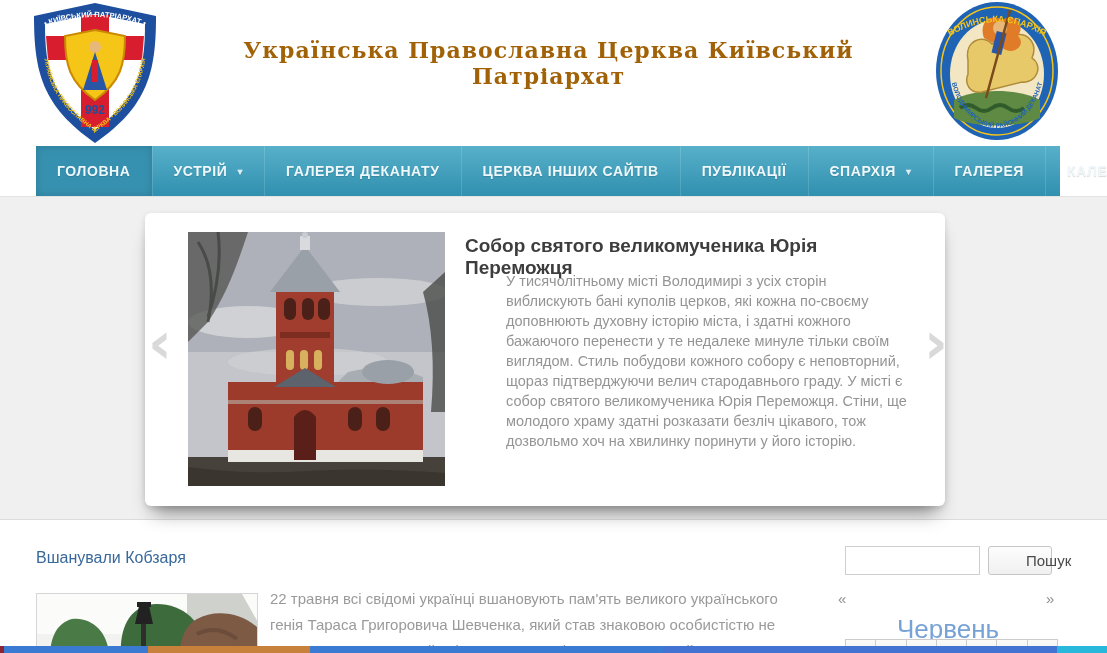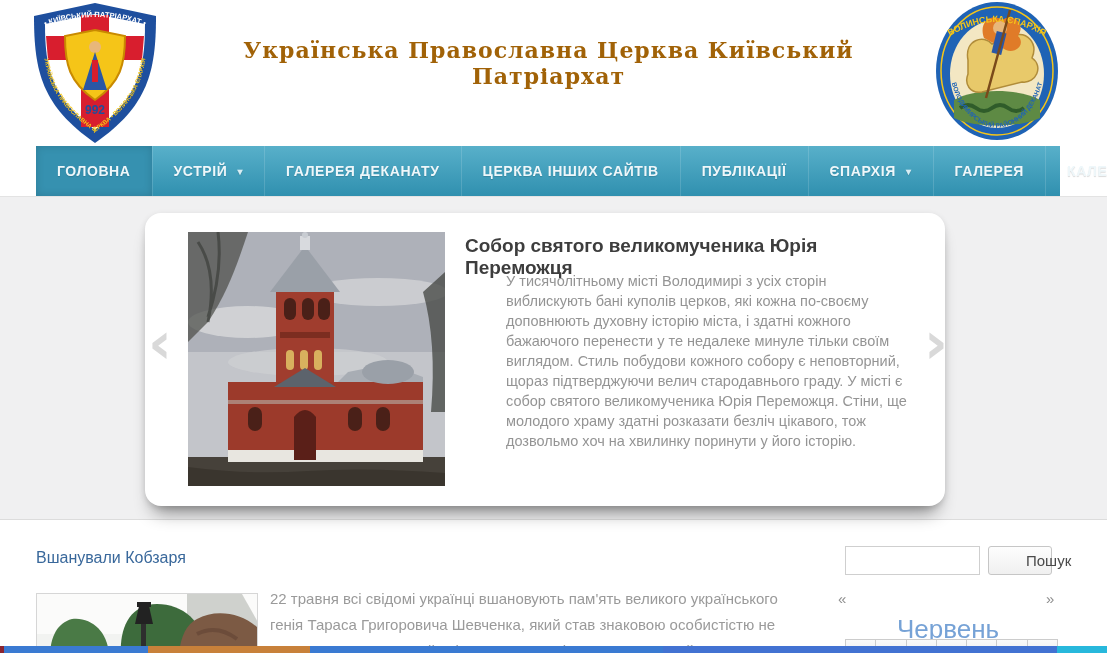--- a/index.html
+++ b/index.html
@@ -22,21 +22,21 @@
     font-weight:bold; letter-spacing:0.6px; cursor:pointer; border-left:1px solid rgba(255,255,255,0.14);
     text-shadow:0 1px 1px rgba(0,0,0,0.15); white-space:nowrap; }
   .nav-item:first-child { border-left:none; }
   .nav-item.active { background:#3691b0; box-shadow:inset 0 0 8px rgba(0,0,0,0.15); }
   .caret { font-size:10px; margin-left:10px; color:#d8edf4; }
 
   
   .slider-band { position:absolute; left:0; top:196px; width:1107px; height:324px;
     background:#f0f0f1; border-top:1px solid #e3e3e3; border-bottom:1px solid #dcdcdc; }
   .slider-card { position:absolute; left:145px; top:16px; width:800px; height:293px; background:#fff;
-    border-radius:16px; box-shadow:0 14px 18px -8px rgba(0,0,0,0.45), 0 2px 6px rgba(0,0,0,0.12); }
+    border-radius:6px; box-shadow:0 14px 18px -8px rgba(0,0,0,0.45), 0 2px 6px rgba(0,0,0,0.12); }
   .slide-photo { position:absolute; left:43px; top:19px; width:257px; height:254px; overflow:hidden; background:#b9bcc2; }
   .slide-title { position:absolute; left:320px; top:22px; right:34px; font-size:19px; font-weight:bold; color:#3d3d3d; }
   .slide-text { position:absolute; left:320px; top:58px; right:36px; font-size:14.5px; color:#949494; line-height:1.38;margin-left:41px; }
   .slider-arrow { position:absolute; top:118px; width:40px; height:60px; font-size:58px; line-height:56px;
     color:#d9d9d9; font-weight:bold; cursor:pointer; user-select:none; font-family:"DejaVu Sans", sans-serif; }
   .arrow-prev { left:148px; }
   .arrow-next { left:908px; text-align:right; }
 
   
   .news-heading { position:absolute; left:36px; top:549px; font-size:16px; color:#39689b; cursor:pointer; }

